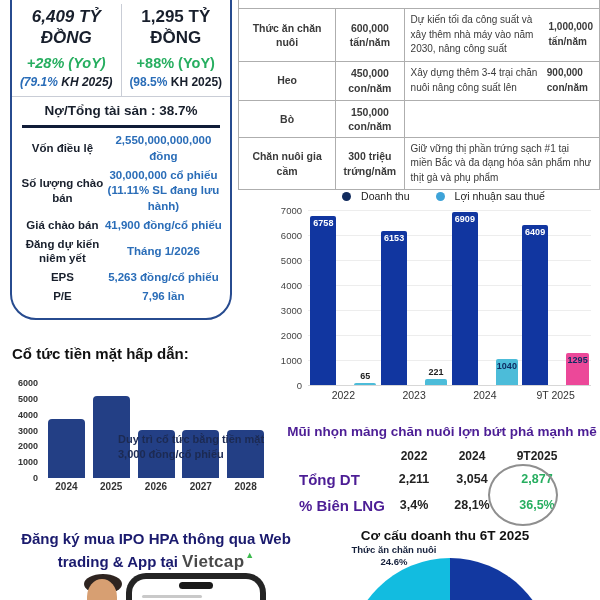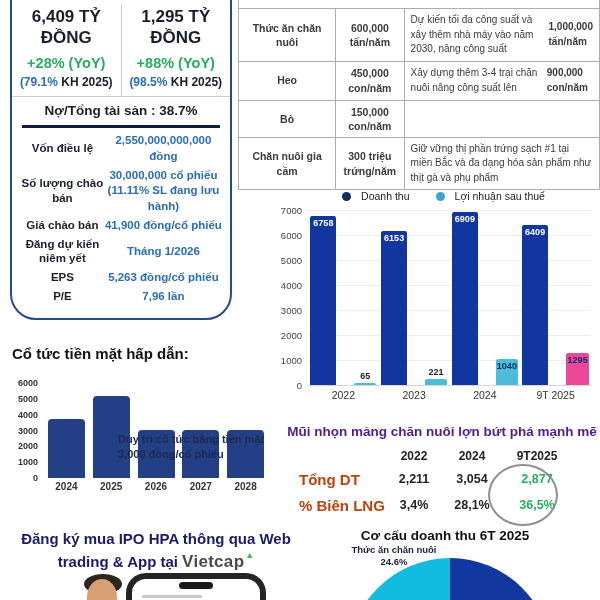--- a/index.html
+++ b/index.html
@@ -5,21 +5,21 @@
   html,body{margin:0;padding:0;background:#fff;}
   .canvas{position:relative;width:600px;height:600px;background:#fff;overflow:hidden;
           font-family:"Liberation Sans","DejaVu Sans",sans-serif;color:#18202e;}
 
   
   .sum-box{position:absolute;left:10px;top:-30px;width:222px;height:350px;
            border:2px solid #274b8f;border-radius:26px;box-sizing:border-box;
            display:flex;flex-direction:column;background:#fff;}
   .sum-metrics{display:flex;padding-top:32px;}
   .metric-col{flex:1;text-align:center;padding:2px 4px 7px;}
-  .metric-col:first-child{border-right:1px solid #c9cdd6;}
+  .metric-col:first-child{border-right:1px solid #c9cdd6;font-style:italic;}
   .m-amount{font-size:17px;font-weight:bold;color:#181f2c;line-height:1.25;}
   .m-yoy{font-size:14.5px;font-weight:bold;color:#27ae60;margin-top:6px;}
   .m-plan{font-size:12px;font-weight:bold;margin-top:4px;color:#181f2c;white-space:nowrap;}
   .m-plan .pct{color:#2a6db8;}
   .debt-row{border-top:1px solid #c9cdd6;text-align:center;font-size:13.5px;
             color:#181f2c;padding:6px 0 7px;font-weight:600;}
   .debt-row b{font-weight:800;}
   .thick-line{height:3px;background:#101c38;margin:0 10px;}
   .detail-rows{flex:1;display:flex;flex-direction:column;justify-content:space-around;
                padding:4px 8px 12px;}
@@ -73,21 +73,21 @@
               color:#333;text-align:center;}
   .div-annot{position:absolute;left:110px;top:12px;width:158px;font-size:11px;
              font-weight:bold;color:#1c2a52;line-height:1.35;margin-top:44px;}
 
   
   .pig{position:absolute;left:283px;top:424px;width:318px;}
   .pig-title{font-size:13.5px;font-weight:bold;color:#4c1d95;text-align:center;margin-bottom:7px;}
   .pig-grid{display:grid;grid-template-columns:86px 58px 58px 72px;margin-left:16px;position:relative;}
   .pig-cell{display:flex;align-items:center;justify-content:center;height:26px;}
   .pig-h{font-size:12px;font-weight:bold;color:#222;height:20px;}
-  .pig-rowlabel{justify-content:flex-start;font-size:15px;font-weight:bold;color:#c2410c;}
+  .pig-rowlabel{justify-content:flex-start;font-size:15px;font-weight:bold;color:#4c1d95;}
   .pig-val{font-size:12.5px;font-weight:bold;color:#222;}
   .pig-hl{color:#27ae60;}
   .pig-circle{position:absolute;border:2px solid #8f8f8f;border-radius:50%;
               width:66px;height:58px;left:189px;top:18px;}
 
   
   .cta{position:absolute;left:6px;top:528px;width:300px;text-align:center;}
   .cta-line{font-size:15px;font-weight:bold;color:#1b1b6e;line-height:1.4;}
   .brand{font-size:17px;color:#4a4a4a;font-weight:600;letter-spacing:.3px;margin-left:4px;}
   .tri{color:#3dba4e;font-size:9px;vertical-align:9px;margin-left:1px;}

